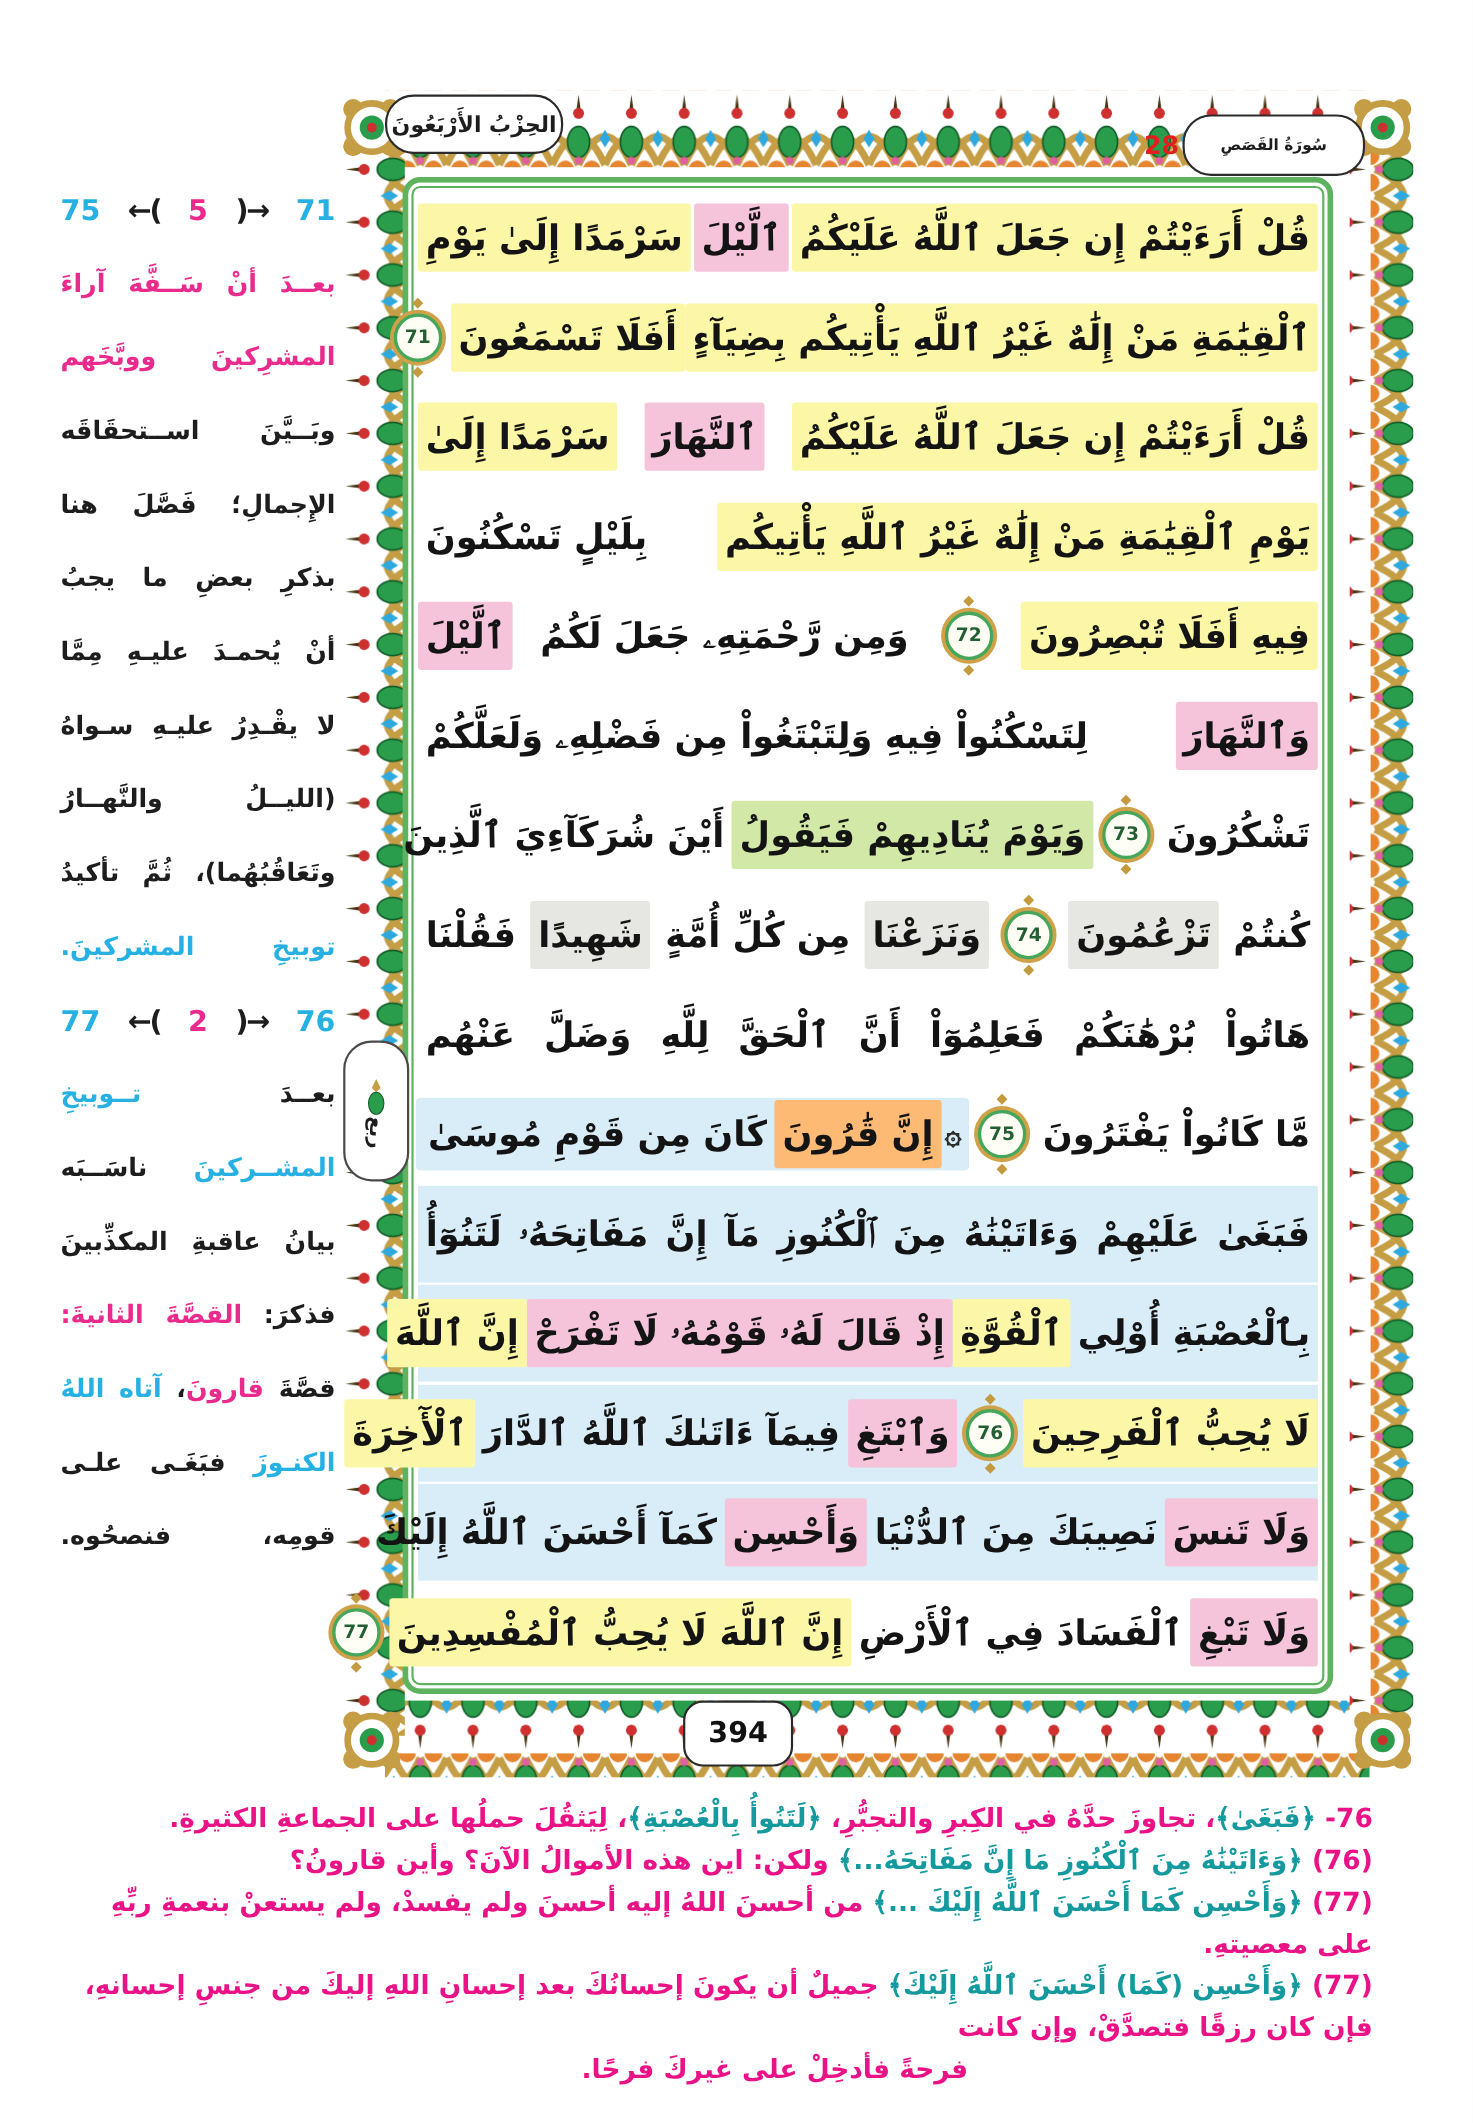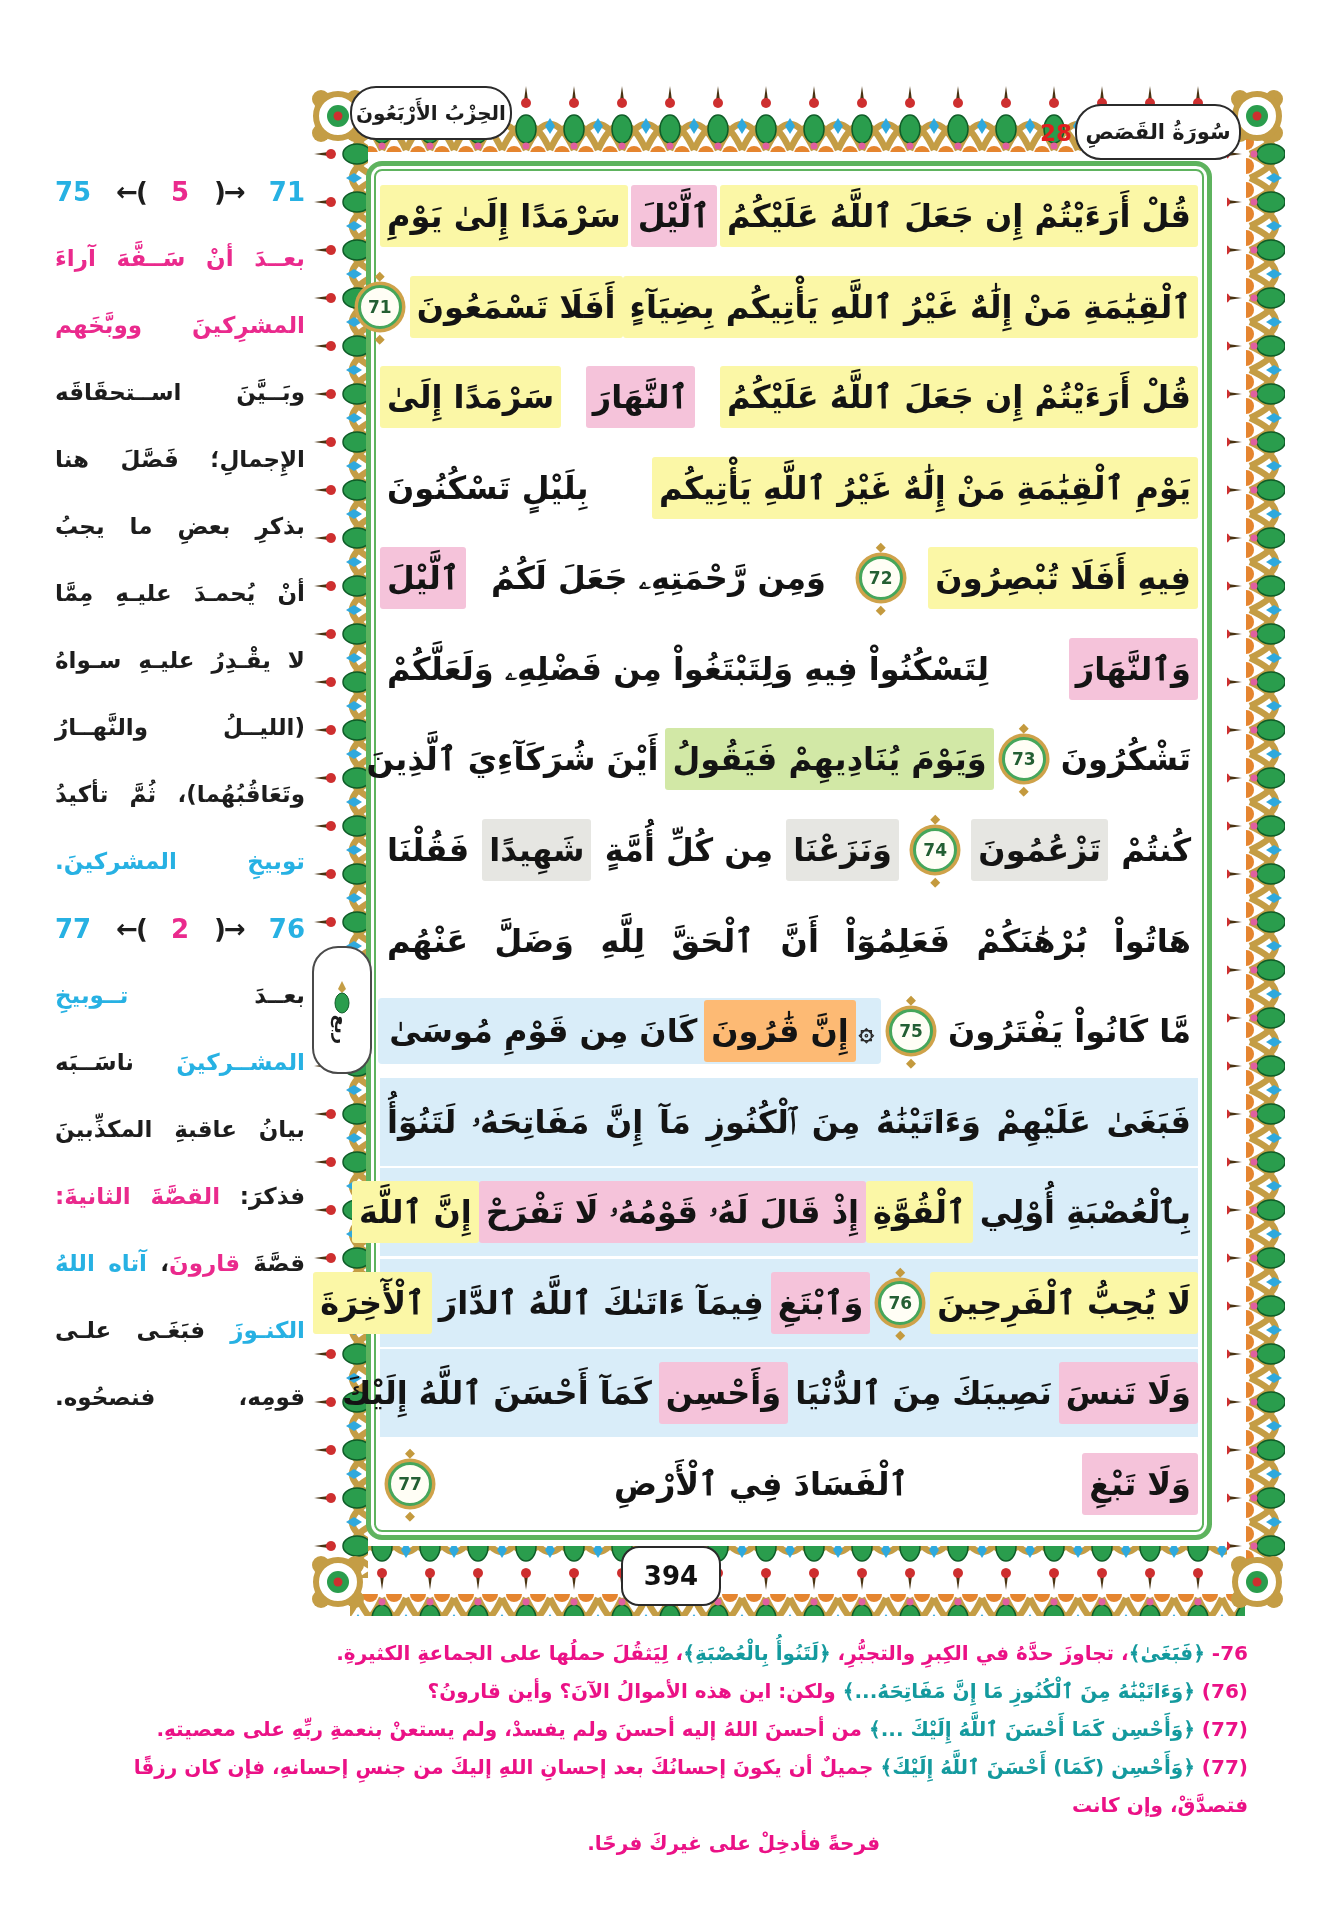--- a/index.html
+++ b/index.html
@@ -2,21 +2,21 @@
 <html lang="ar"><head>
 <meta charset="utf-8">
 <style>
   html,body{margin:0;padding:0;background:#e8e8e8;}
   .page{position:relative;width:1339px;height:1930px;background:#ffffff;overflow:hidden;
         font-family:"DejaVu Sans",sans-serif;margin:0 auto;}
   
   .pill{position:absolute;background:#fff;border:2.5px solid #2b2b2b;border-radius:26px;
         display:flex;align-items:center;justify-content:center;font-weight:bold;color:#1d1d1d;z-index:5;}
   .hizb-pill{left:350px;top:86px;width:158px;height:50px;font-size:20px;}
-  .surah-pill{left:1075px;top:104px;width:162px;height:52px;font-size:21px;}
+  .surah-pill{left:1075px;top:104px;width:162px;height:52px;font-size:14px;}
   .surah-num{position:absolute;left:1040px;top:120px;font-size:23px;font-weight:bold;color:#e01f1f;z-index:5;}
   
   .frame-svg{position:absolute;left:310px;top:82px;z-index:1;}
   .inner-frame{position:absolute;left:366px;top:161px;width:846px;height:1379px;box-sizing:border-box;
                border:5px solid #5eb35e;border-radius:16px;z-index:2;
                box-shadow:inset 0 0 0 3px #ffffff, inset 0 0 0 5px #5eb35e;}
   
   .mushaf{position:absolute;left:380px;top:172px;width:818px;height:1356px;z-index:3;
           display:flex;flex-direction:column;justify-content:space-between;}
   .qline{height:88px;display:flex;direction:rtl;justify-content:space-between;align-items:center;
@@ -53,21 +53,21 @@
   .rub{position:absolute;left:312px;top:946px;width:56px;height:124px;background:#fff;
        border:2px solid #4a4a4a;border-radius:26px;z-index:4;
        display:flex;flex-direction:column;align-items:center;justify-content:center;gap:4px;}
   .rub-label{font-size:18px;font-weight:bold;color:#1d1d1d;transform:rotate(90deg);}
   
   .pagenum{position:absolute;left:621px;top:1546px;width:96px;height:56px;background:#fff;
            border:2px solid #2a2a2a;border-radius:18px;z-index:5;
            display:flex;align-items:center;justify-content:center;font-size:26px;font-weight:bold;color:#111;text-align:center;}
   
   .footnotes{position:absolute;left:70px;top:1634px;width:1178px;direction:rtl;text-align:right;z-index:4;}
-  .fn-line{line-height:38px;font-size:20px;font-weight:bold;}
+  .fn-line{line-height:38px;font-size:24px;font-weight:bold;}
   .fn-m{color:#eb1186;} .fn-q{color:#149a9e;}
   .fn-indent{padding-left:0;padding-right:368px;}
 </style>
 </head>
 <body>
 
 <div class="page">
 
   <svg class="frame-svg" width="975" height="1534" viewBox="0 0 975 1534">
     <defs>
@@ -239,20 +239,21 @@
       </div>
       <div class="qline bg-blue">
         <span class="qseg hl-p">وَلَا تَنسَ</span>
         <span class="qseg hl-n">نَصِيبَكَ مِنَ ٱلدُّنْيَا</span>
         <span class="qseg hl-p">وَأَحْسِن</span>
         <span class="qseg hl-n">كَمَآ أَحْسَنَ ٱللَّهُ إِلَيْكَ</span>
       </div>
       <div class="qline">
         <span class="qseg hl-p">وَلَا تَبْغِ</span>
         <span class="qseg hl-n">ٱلْفَسَادَ فِي ٱلْأَرْضِ</span>
+        <span class="qseg hl-y">إِنَّ ٱللَّهَ لَا يُحِبُّ ٱلْمُفْسِدِينَ</span>
         <span class="vmark">77</span>
       </div>
     </div>
 
   <div class="rub">
     <svg width="26" height="34" viewBox="0 0 26 34">
       <polygon points="13,0 17,8 13,12 9,8" fill="#c49d45"></polygon>
       <ellipse cx="13" cy="22" rx="7" ry="10" fill="#2a9d4d" stroke="#0f5d28"></ellipse>
     </svg>
     <span class="rub-label">ربع</span>

